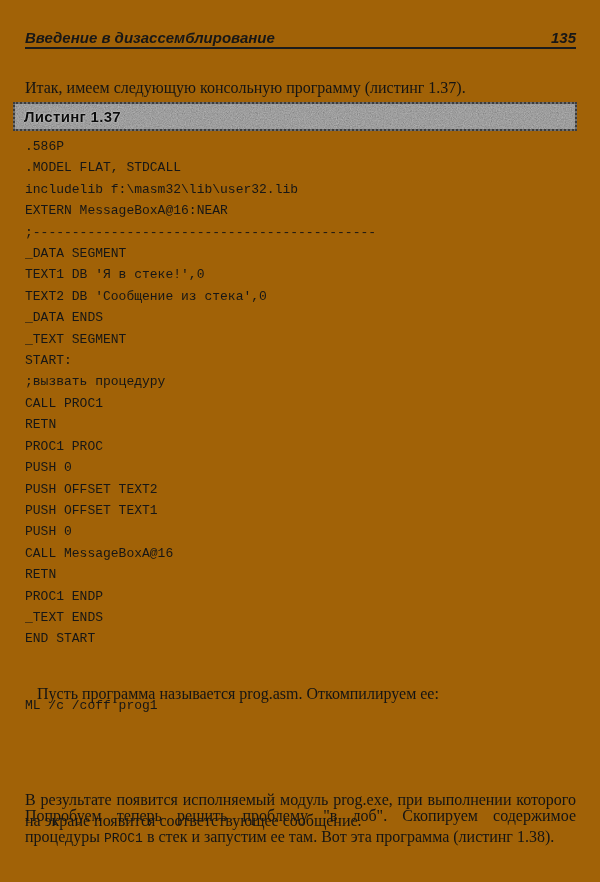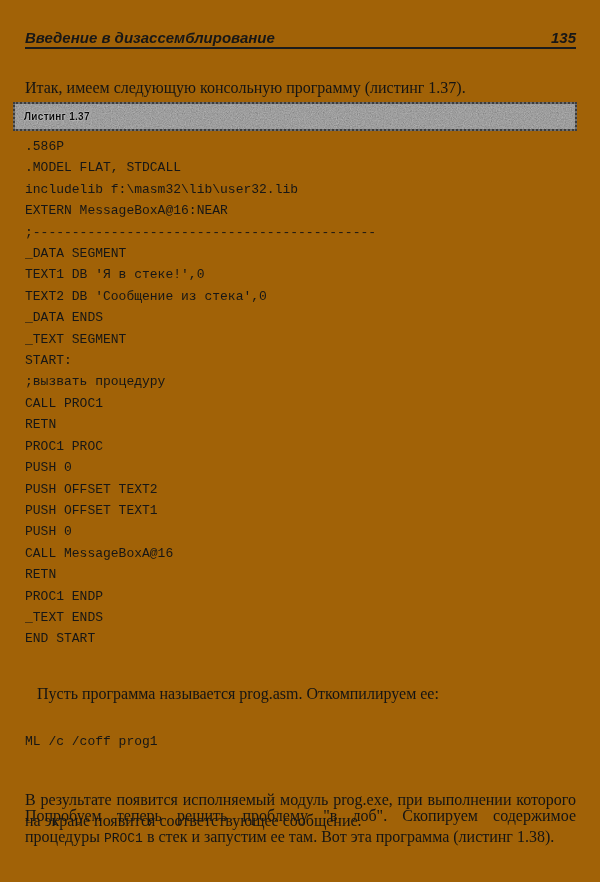--- a/index.html
+++ b/index.html
@@ -77,37 +77,37 @@
     height: 100%;
     display: block;
   }
   .listing-label {
     position: relative;
     z-index: 1;
     display: inline-block;
     padding-left: 9px;
     font-family: "Liberation Sans", sans-serif;
     font-weight: bold;
-    font-size: 10px;
+    font-size: 15px;
     line-height: 25px;
     color: #0b0b0b;
     text-shadow: 0 0 2px rgba(230,230,230,0.65), 0 0 1px rgba(240,240,240,0.8);
     letter-spacing: 0.3px;
   }
   
   .code-block {
     position: absolute;
     left: 25px;
     font-family: "Liberation Mono", monospace;
     font-size: 13px;
     color: #161616;
     white-space: pre;
   }
   .code-listing { top: 136px; line-height: 21.4px; }
-  .command-lines { top: 694px; line-height: 24.5px; margin-top: 36px; }
+  .command-lines { top: 694px; line-height: 24.5px; }
   .code-line { white-space: pre; }
   .p-intro   { top: 61px; text-align: right; }
   .p-compile { top: 667px; margin-left: 12px; }
   .p-result  { top: 773px; }
   .p-next    { top: 789px; }
 </style>
 </head>
 <body>
 
 <div class="page">

